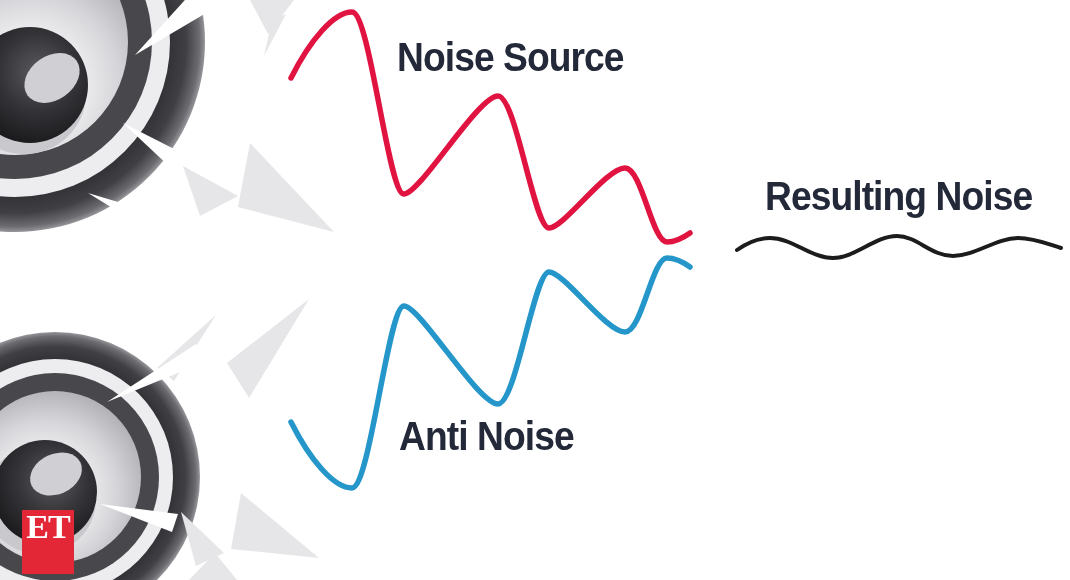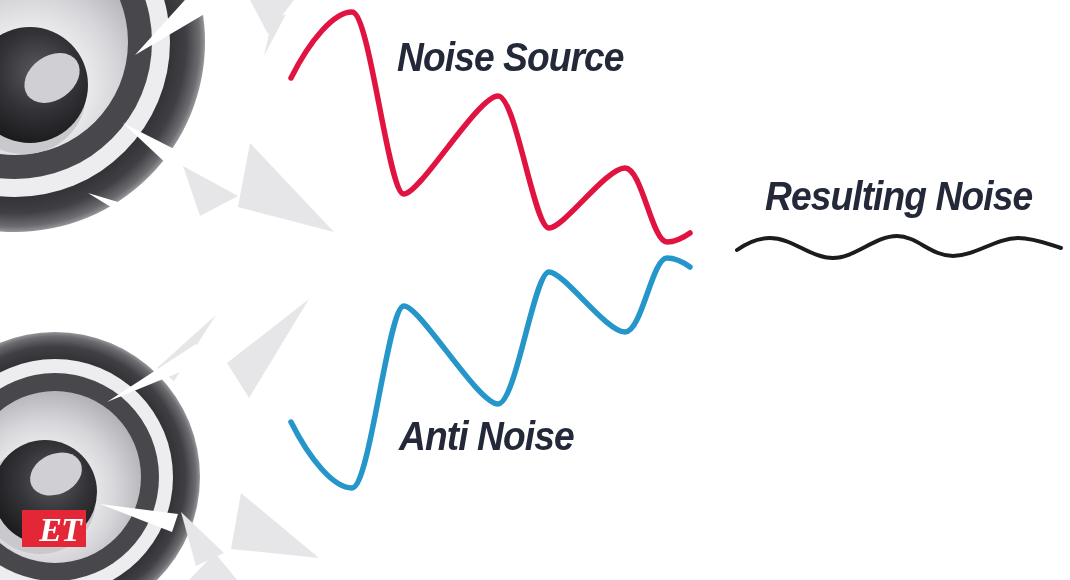--- a/index.html
+++ b/index.html
@@ -27,38 +27,37 @@
   }
   .label-noise-source   { left: 397px; top: 37px;  }
   .label-resulting      { left: 765px; top: 176px; }
   .label-anti-noise     { left: 399px; top: 416px; }
 
   .et-logo {
     position: absolute;
     left: 22px;
     top: 510px;
     width: 52px;
-    height: 37px;
+    height: 64px;
     display: flex;
-    align-items: flex-end;
+    align-items: flex-start;
     justify-content: center;
-    padding-left: 12px;
   }
   .et-logo span {
     font-family: "Liberation Serif", serif;
     font-weight: 700;
     font-size: 34px;
     letter-spacing: -1px;
     line-height: 1;
   }
 </style>
 </head>
 <body>
 
-<div class="stage" style="background-color: rgb(255, 255, 255); font-style: italic;">
+<div class="stage" style="background-color: rgb(255, 255, 255);">
 
   <svg width="1070" height="580" viewBox="0 0 1070 580">
     <defs>
       <radialGradient id="rimT" gradientUnits="userSpaceOnUse" cx="15" cy="42" r="190">
         <stop offset="0" stop-color="#39393d"></stop>
         <stop offset="0.8" stop-color="#313135"></stop>
         <stop offset="0.9" stop-color="#3f3f44"></stop>
         <stop offset="0.97" stop-color="#6b6b70"></stop>
         <stop offset="1" stop-color="#96969b"></stop>
       </radialGradient>

